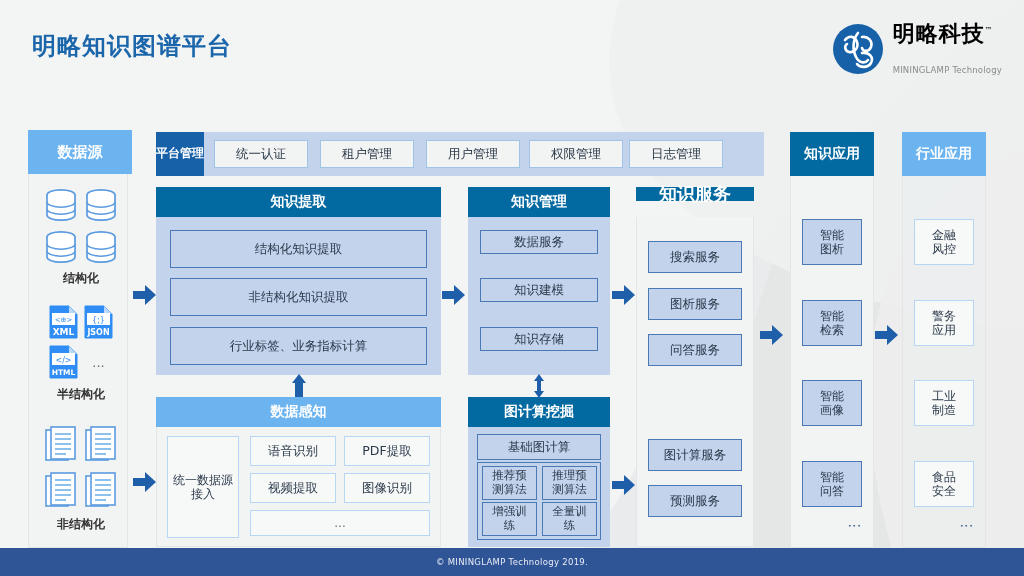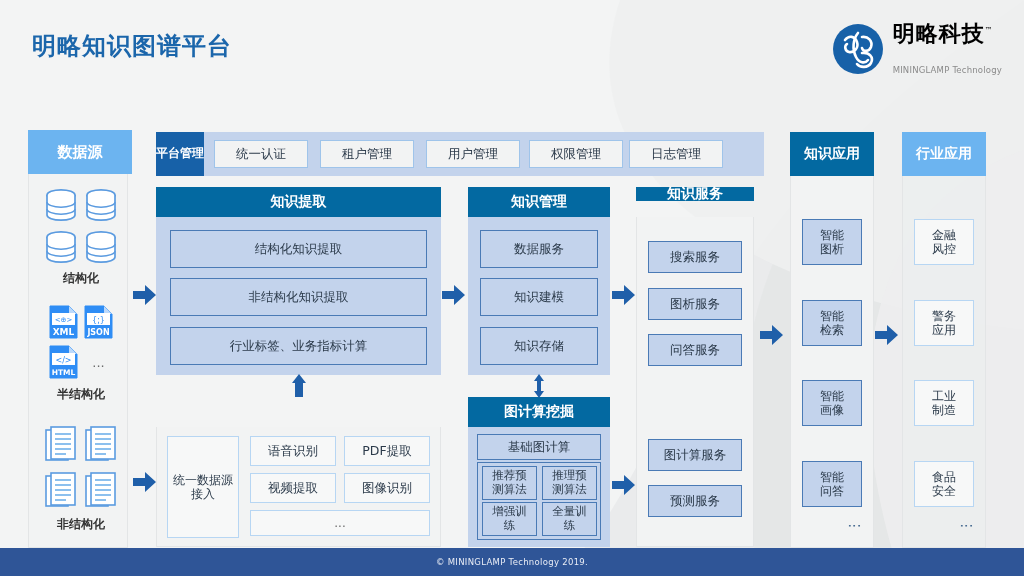--- a/index.html
+++ b/index.html
@@ -80,31 +80,31 @@
 
   
   #dp-hd   { left: 156px; top: 383px; width: 285px; height: 30px; font-size: 14px; }
   #dp-body { left: 156px; top: 413px; width: 285px; height: 120px; }
   #dp-left { left: 167px; top: 422px; width: 72px; height: 102px; font-size: 12px; }
   .dp-cell { height: 30px; font-size: 12.5px; }
 
   
   #km-hd   { left: 468px; top: 173px; width: 142px; height: 30px; font-size: 14px; }
   #km-body { left: 468px; top: 203px; width: 142px; height: 158px; background: #c3d3ec; border: none; }
-  .km-item { left: 480px; width: 118px; height: 38px; font-size: 12.5px; }
+  .km-item { left: 480px; width: 118px; height: 24px; font-size: 12.5px; }
 
   
   #gc-hd   { left: 468px; top: 383px; width: 142px; height: 30px; font-size: 14px; }
   #gc-body { left: 468px; top: 413px; width: 142px; height: 120px; background: #c3d3ec; border: none; }
   #gc-base { left: 477px; top: 420px; width: 124px; height: 26px; font-size: 12.5px; }
   #gc-grid { left: 477px; top: 448px; width: 124px; height: 78px; border: 1px solid #4a7ab5; background: #c3d3ec; }
   .gc-cell { width: 55px; height: 34px; font-size: 11.5px; }
 
   
-  #ks-hd   { left: 636px; top: 173px; width: 118px; height: 14px; font-size: 14px; }
+  #ks-hd   { left: 636px; top: 173px; width: 118px; height: 14px; font-size: 18px; }
   #ks-body { left: 636px; top: 203px; width: 118px; height: 330px; }
   .ks-item { left: 648px; width: 94px; height: 32px; font-size: 12.5px; }
 
   
   #ka-hd   { left: 790px; top: 118px; width: 84px; height: 44px; font-size: 14px; }
   #ka-body { left: 790px; top: 162px; width: 84px; height: 372px; }
   .ka-item { left: 802px; width: 60px; height: 46px; font-size: 12px; }
   .vdots { color: #4a6d93; font-size: 14px; letter-spacing: 0; text-align: center;
            writing-mode: vertical-rl; line-height: 1; }
 
@@ -294,20 +294,21 @@
   <div class="abs box box-hollow pm-item" style="left:426px;top:126px;width:94px;">用户管理</div>
   <div class="abs box box-hollow pm-item" style="left:529px;top:126px;width:94px;">权限管理</div>
   <div class="abs box box-hollow pm-item" style="left:629px;top:126px;width:94px;">日志管理</div>
 
   <div class="abs panel-hd hd-dark" id="ke-hd">知识提取</div>
   <div class="abs panel-body" id="ke-body"></div>
   <div class="abs box box-fill ke-item" style="top:216px;">结构化知识提取</div>
   <div class="abs box box-fill ke-item" style="top:264px;">非结构化知识提取</div>
   <div class="abs box box-fill ke-item" style="top:313px;">行业标签、业务指标计算</div>
 
+  <div class="abs panel-hd hd-light" id="dp-hd">数据感知</div>
   <div class="abs panel-body" id="dp-body"></div>
   <div class="abs box box-white" id="dp-left">
     <span style="display:block;width:60px;">统一数据源接入</span>
   </div>
   <div class="abs box box-white dp-cell" style="left:250px;top:422px;width:86px;">语音识别</div>
   <div class="abs box box-white dp-cell" style="left:344px;top:422px;width:86px;">PDF提取</div>
   <div class="abs box box-white dp-cell" style="left:250px;top:459px;width:86px;">视频提取</div>
   <div class="abs box box-white dp-cell" style="left:344px;top:459px;width:86px;">图像识别</div>
   <div class="abs box box-white" style="left:250px;top:496px;width:180px;height:26px;font-size:12px;color:#6b6b6b;">...</div>
 

